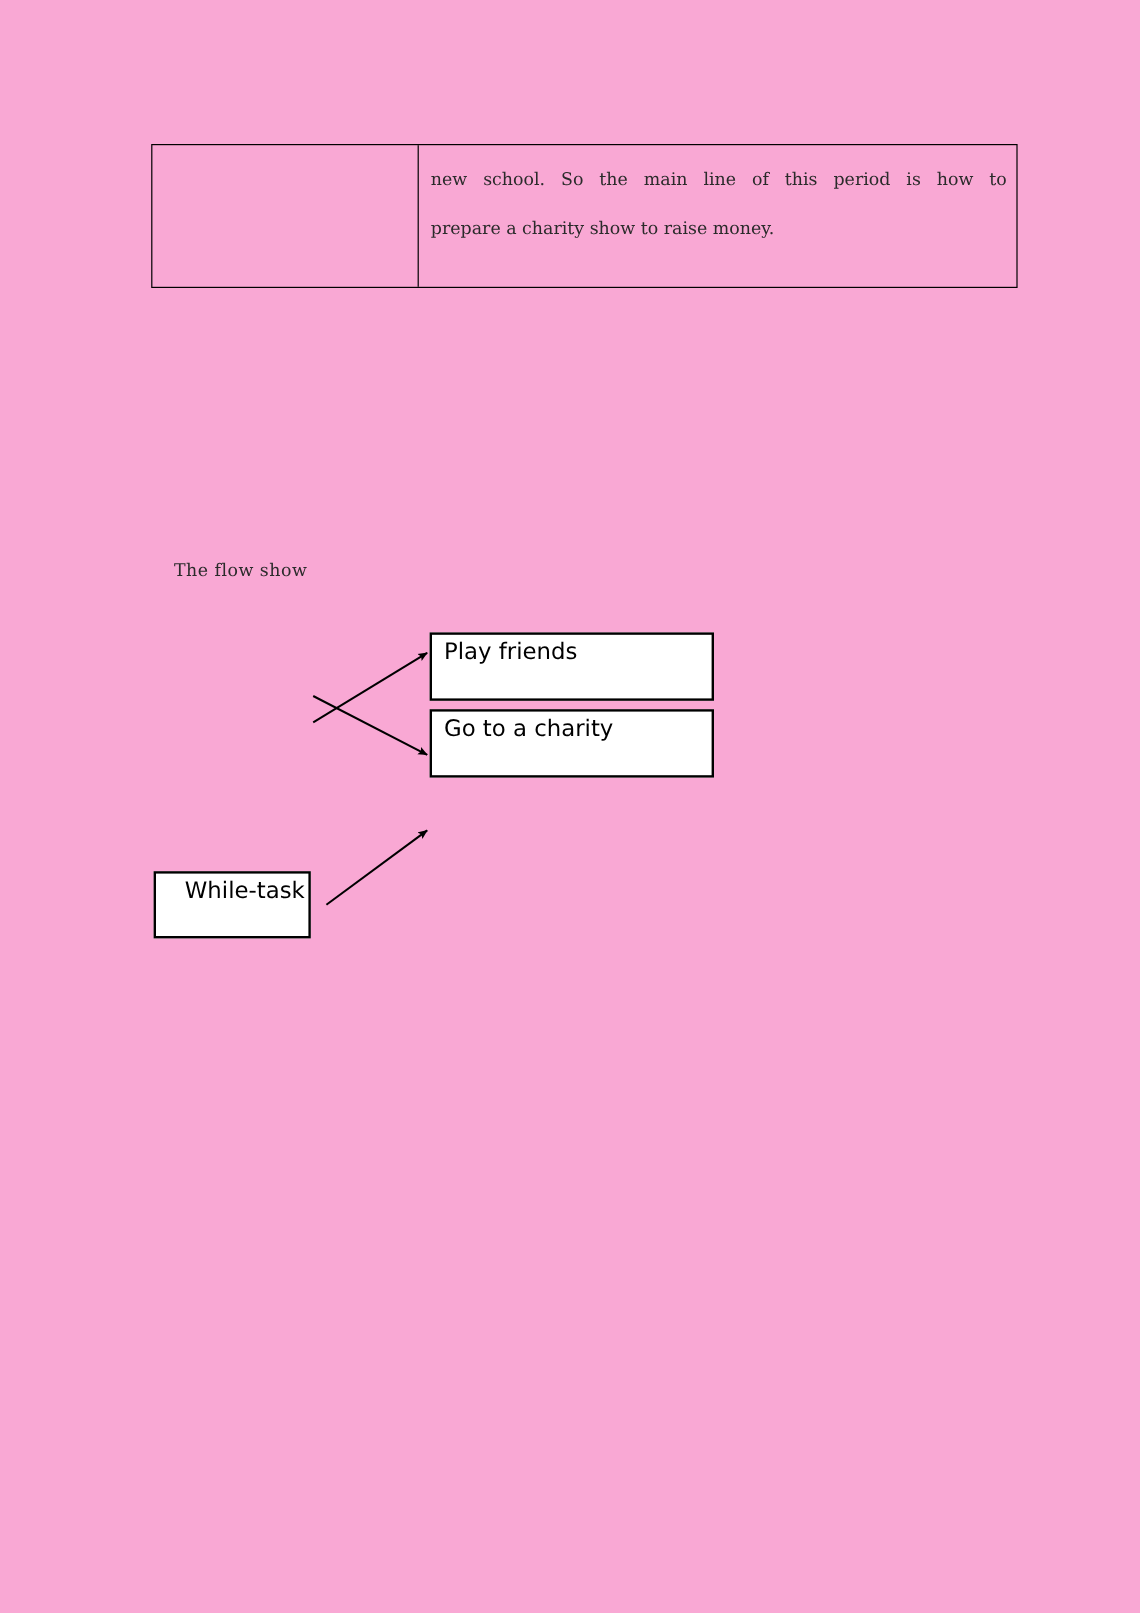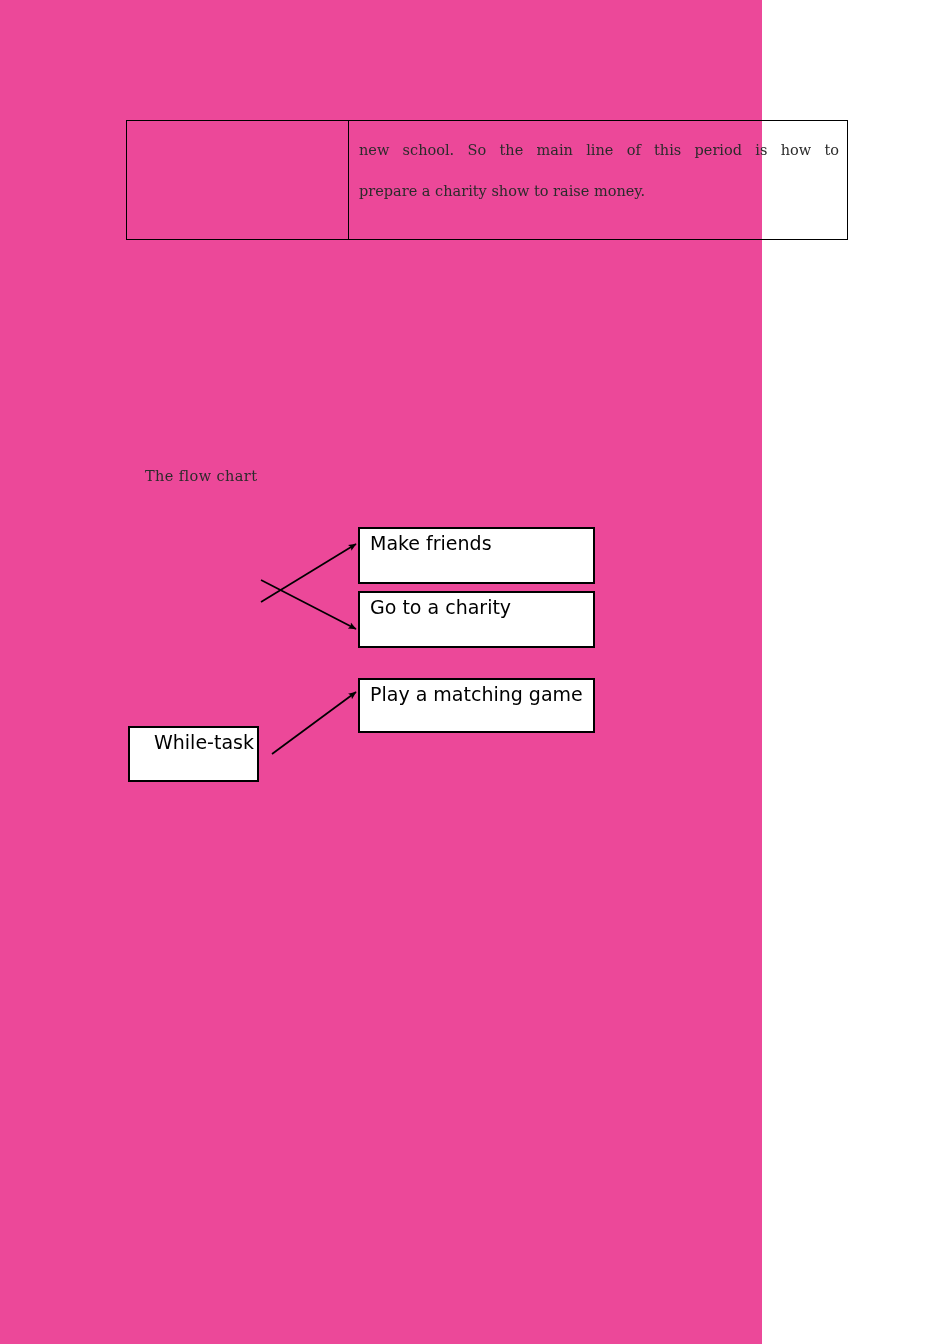--- a/index.html
+++ b/index.html
@@ -12,23 +12,23 @@
     height: 1344px;
     position: relative;
     overflow: hidden;
     font-family: "Liberation Sans", sans-serif;
     color: #000000;
   }
 
   .page {
     position: absolute;
     left: 0; top: 0;
-    width: 762px;
+    width: 950px;
     height: 1344px;
-    background: #ec4899;
+    background: #f9a8d4;
   }
 
   
   .doc-table {
     position: absolute;
     left: 126px;
     top: 120px;
     width: 722px;
     height: 120px;
     border: 1px solid #000000;
@@ -138,30 +138,29 @@
 <div class="page">
 
   <div class="doc-table">
     <div class="cell-left"></div>
     <div class="cell-right">
       <div class="mono-line justified">new school. So the main line of this period is how to</div>
       <div class="mono-line">prepare a charity show to raise money.</div>
     </div>
   </div>
 
-  <div class="flow-title">The flow chart</div>
+  <div class="flow-title">The flow show</div>
 
 
-  <div class="node node-makefriends">Make friends</div>
+  <div class="node node-makefriends">Play friends</div>
 
   <div class="node node-theatre">Go to a charity</div>
 
   <div class="node node-whiletask">While-task</div>
 
-  <div class="node node-matching">Play a matching game</div>
 
   <svg class="arrow-layer" width="950" height="1344" viewBox="0 0 950 1344">
     <defs>
       <marker id="ah" markerWidth="9" markerHeight="9" refX="7.5" refY="4" orient="auto" markerUnits="userSpaceOnUse">
         <path d="M0,0.6 L8,4 L0,7.4 L1.6,4 Z" fill="#000000"></path>
       </marker>
     </defs>
 
     <line x1="261" y1="602" x2="356" y2="544" stroke="#000000" stroke-width="1.7" marker-end="url(#ah)"></line>
 

